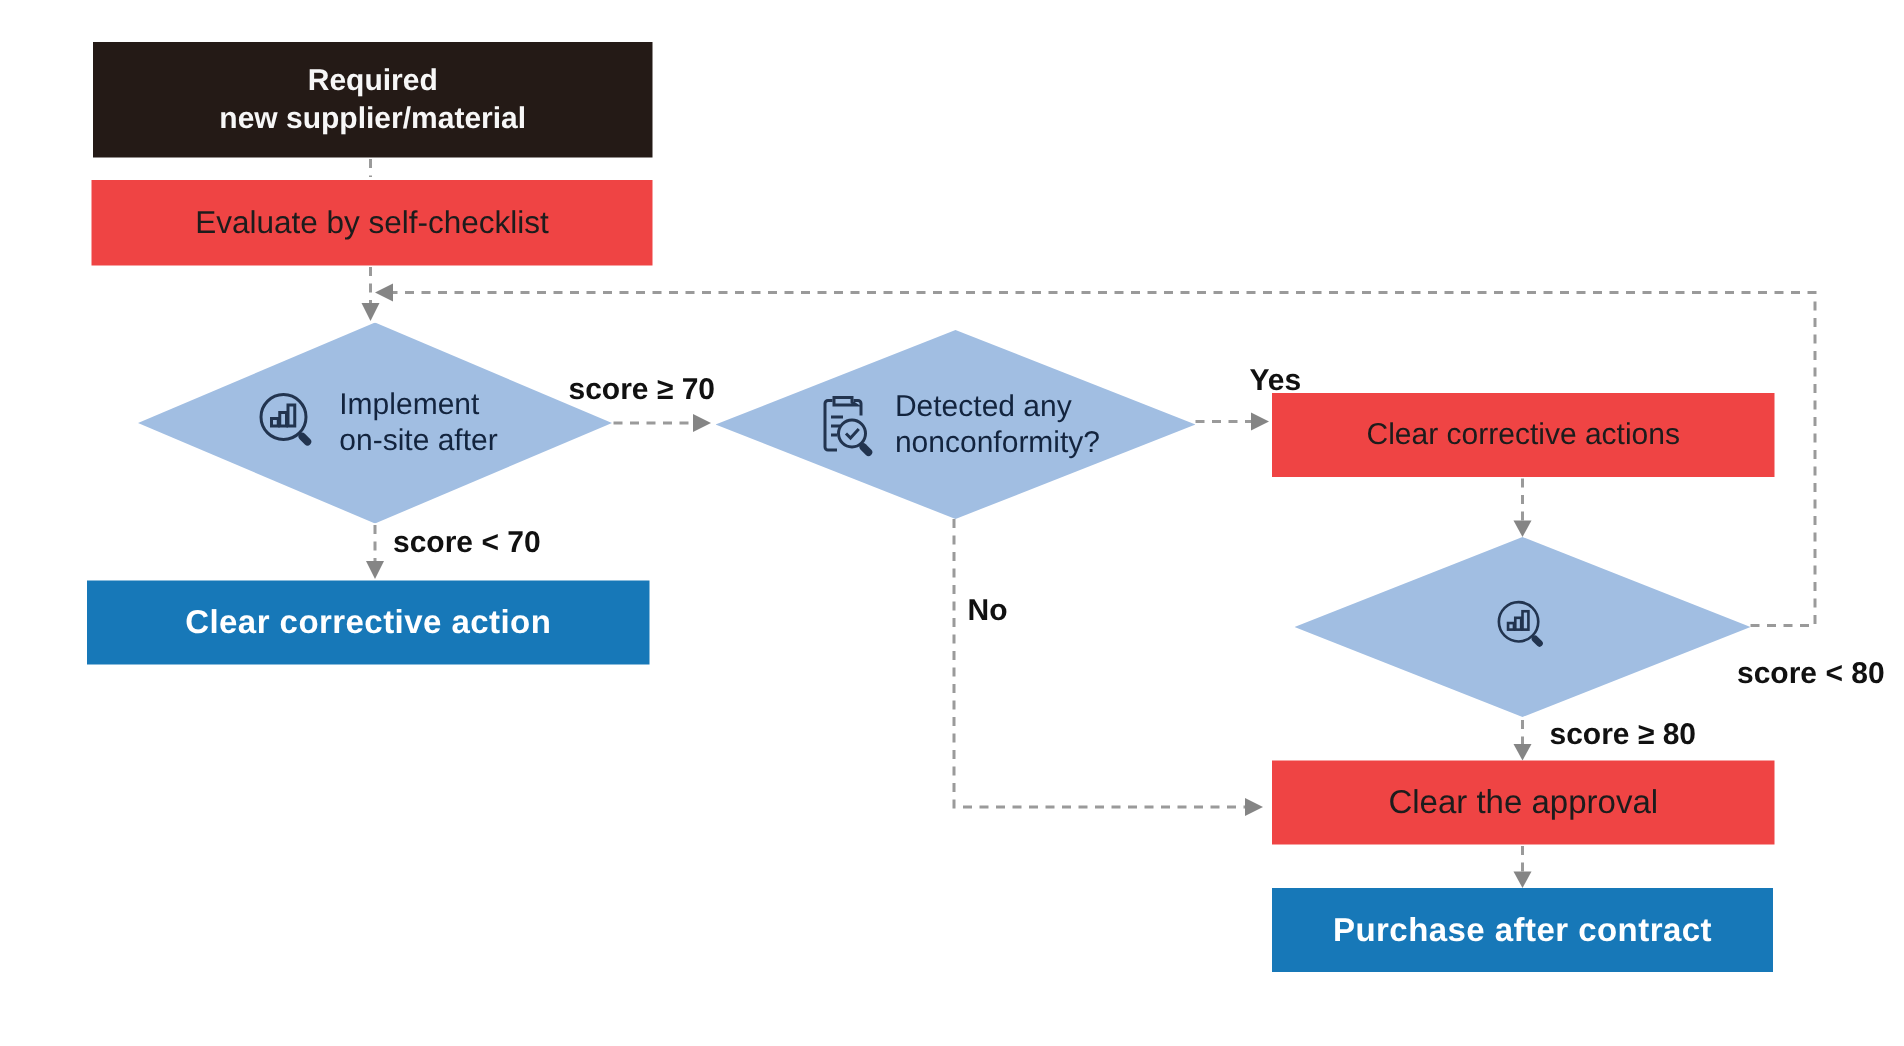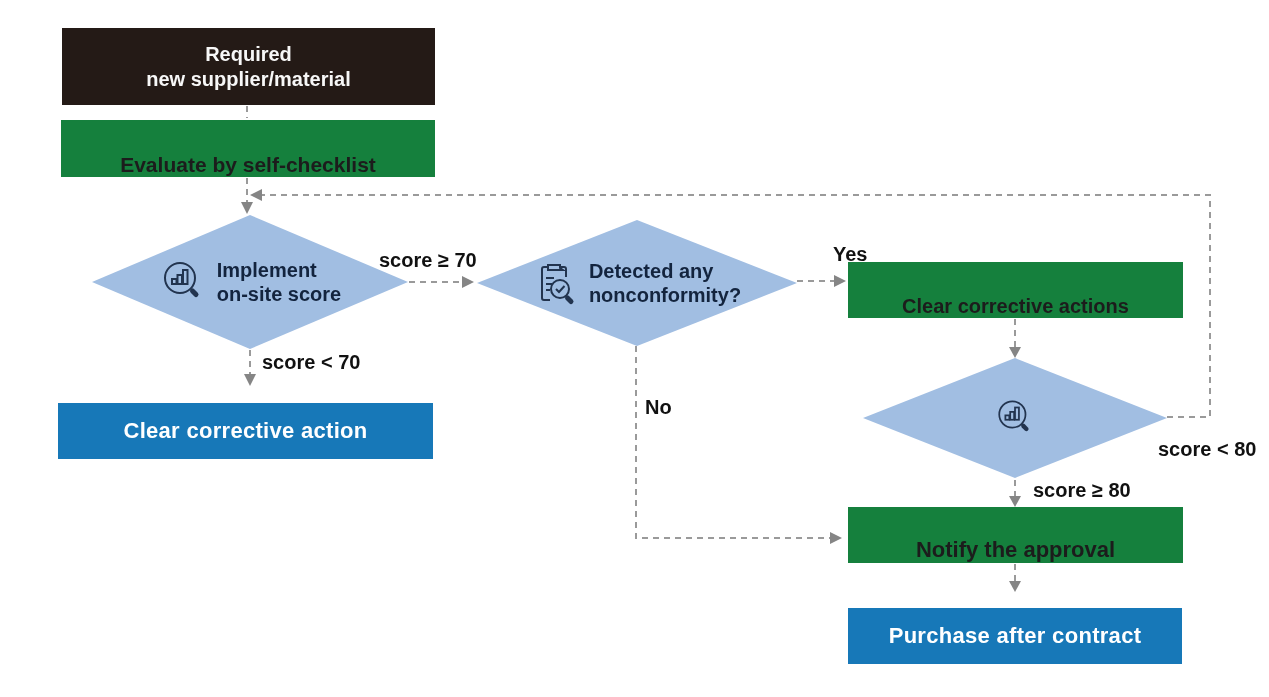--- a/index.html
+++ b/index.html
@@ -2,24 +2,24 @@
 <html><head>
 <meta charset="utf-8">
 <style>
   html,body{margin:0;padding:0;background:#ffffff;}
   #canvas{
     position:relative;width:1269px;height:697px;background:#ffffff;overflow:hidden;
     font-family:"Liberation Sans","DejaVu Sans",sans-serif;
   }
   .node{position:absolute;display:flex;align-items:center;justify-content:center;text-align:center;box-sizing:border-box;}
   .start-box{background:#241a16;color:#f7f7f7;font-weight:700;font-size:20px;line-height:1.25;flex-direction:column;}
-  .process-box{background:#15803d;color:#1c1c1c;font-weight:700;font-size:21px;align-items:flex-end;}
-  .end-box{background:#1778b8;color:#ffffff;font-weight:700;font-size:22px;letter-spacing:.3px;margin-top:16px;}
+  .process-box{background:#ef4444;color:#1c1c1c;font-weight:400;font-size:21px;}
+  .end-box{background:#1778b8;color:#ffffff;font-weight:700;font-size:22px;letter-spacing:.3px;}
   .diamond{
-    background:#a1bee2;color:#13243e;font-weight:700;font-size:20px;line-height:1.2;
+    background:#a1bee2;color:#13243e;font-weight:400;font-size:20px;line-height:1.2;
     clip-path:polygon(50% 0,100% 50%,50% 100%,0 50%);
   }
   .diamond .row{display:flex;align-items:center;gap:10px;}
   .diamond .txt{text-align:left;}
   .diamond.center-col{flex-direction:column;gap:2px;font-size:22px;}
   .edge-label{position:absolute;color:#111111;font-weight:700;font-size:20px;white-space:nowrap;}
   svg.connectors{position:absolute;left:0;top:0;pointer-events:none;}
   .connectors polyline, .connectors line{fill:none;stroke:#9a9a9a;stroke-width:2;stroke-dasharray:6 5;}
   .connectors polygon{fill:#858585;stroke:none;}
   .node-icon svg{display:block;}
@@ -78,21 +78,21 @@
             <circle cx="21" cy="20" r="15"></circle>
             <rect x="13" y="21" width="4.5" height="5"></rect>
             <rect x="18.5" y="17" width="4.5" height="9"></rect>
             <rect x="24" y="12" width="4.5" height="14"></rect>
           </g>
           <line x1="33.5" y1="33" x2="37" y2="36.5" stroke="#22344f" stroke-width="5" stroke-linecap="round"></line>
         </svg>
       </span>
       <span class="txt">
         <span style="display:block">Implement</span>
-        <span style="display:block">on-site score</span>
+        <span style="display:block">on-site after</span>
       </span>
     </div>
   </div>
 
   <div class="node diamond" style="left:477px;top:220px;width:320px;height:126px;">
     <div class="row">
       <span class="node-icon">
         <svg width="46" height="50" viewBox="0 0 46 50">
           <g fill="none" stroke="#22344f" stroke-width="2">
             <path d="M14 9 H11 a2 2 0 0 0 -2 2 v29 a2 2 0 0 0 2 2 h6"></path>
@@ -130,21 +130,21 @@
           <rect x="13" y="21" width="4.5" height="5"></rect>
           <rect x="18.5" y="17" width="4.5" height="9"></rect>
           <rect x="24" y="12" width="4.5" height="14"></rect>
         </g>
         <line x1="33.5" y1="33" x2="37" y2="36.5" stroke="#22344f" stroke-width="5" stroke-linecap="round"></line>
       </svg>
     </span>
   </div>
 
   <div class="node process-box" style="left:848px;top:507px;width:335px;height:56px;font-size:22px;">
-    <span>Notify the approval</span>
+    <span>Clear the approval</span>
   </div>
 
   <div class="node end-box" style="left:848px;top:592px;width:334px;height:56px;">
     <span>Purchase after contract</span>
   </div>
 
   <div class="edge-label" style="left:379px;top:249px;">score ≥ 70</div>
   <div class="edge-label" style="left:262px;top:351px;">score &lt; 70</div>
   <div class="edge-label" style="left:833px;top:243px;">Yes</div>
   <div class="edge-label" style="left:645px;top:356px;margin-top:40px;">No</div>

